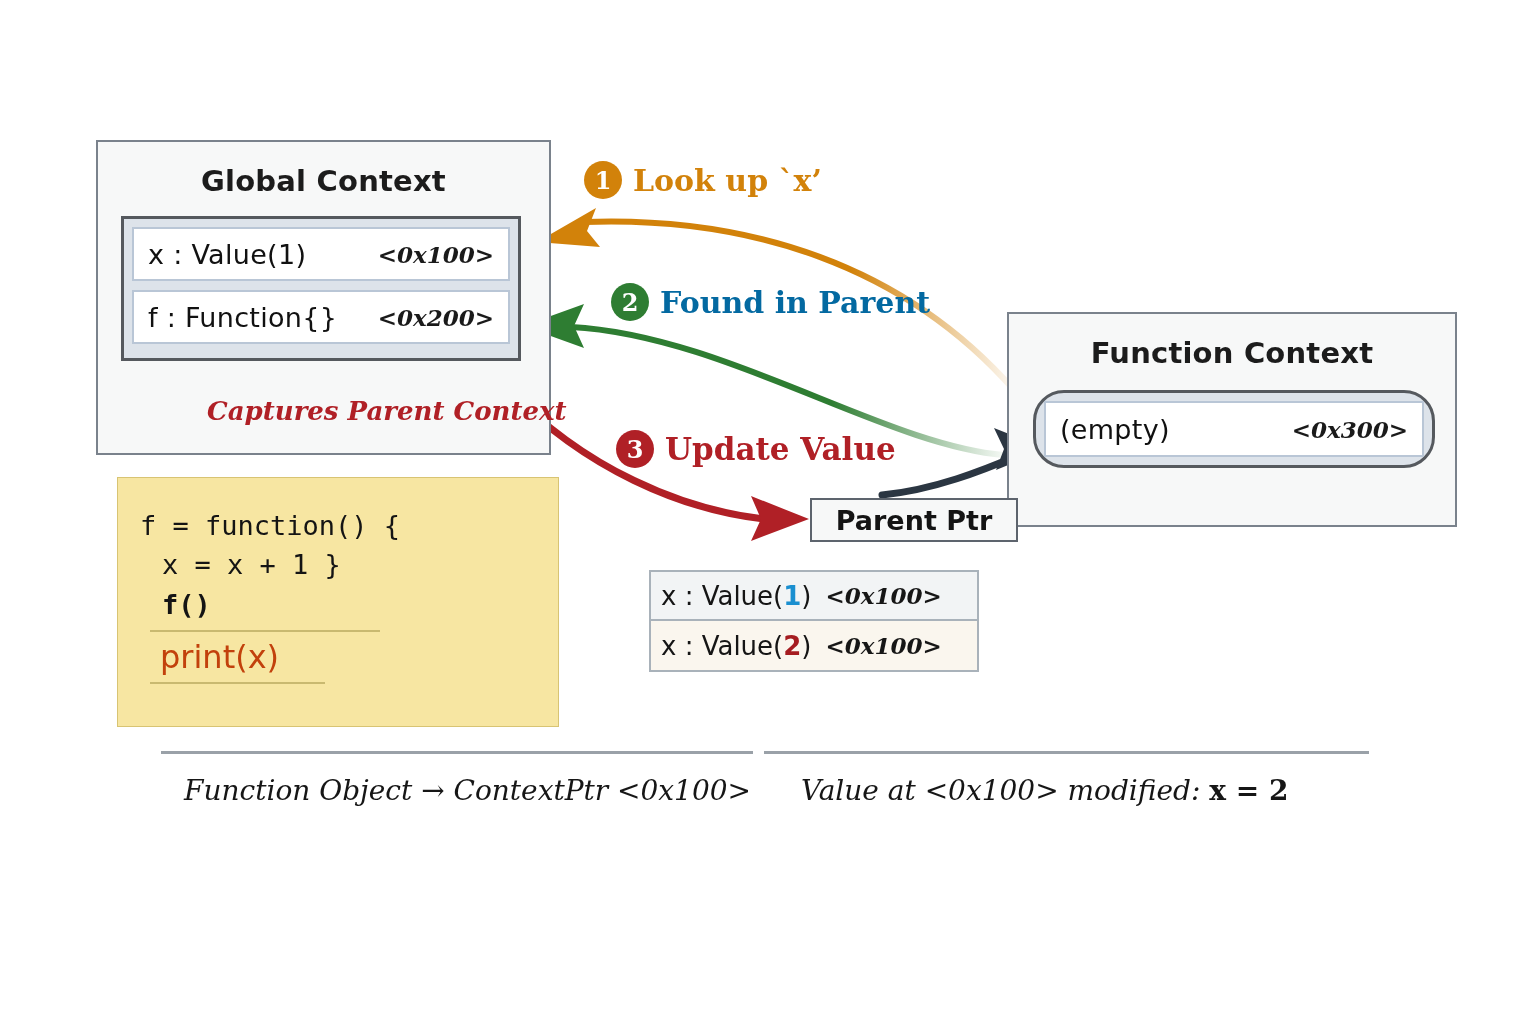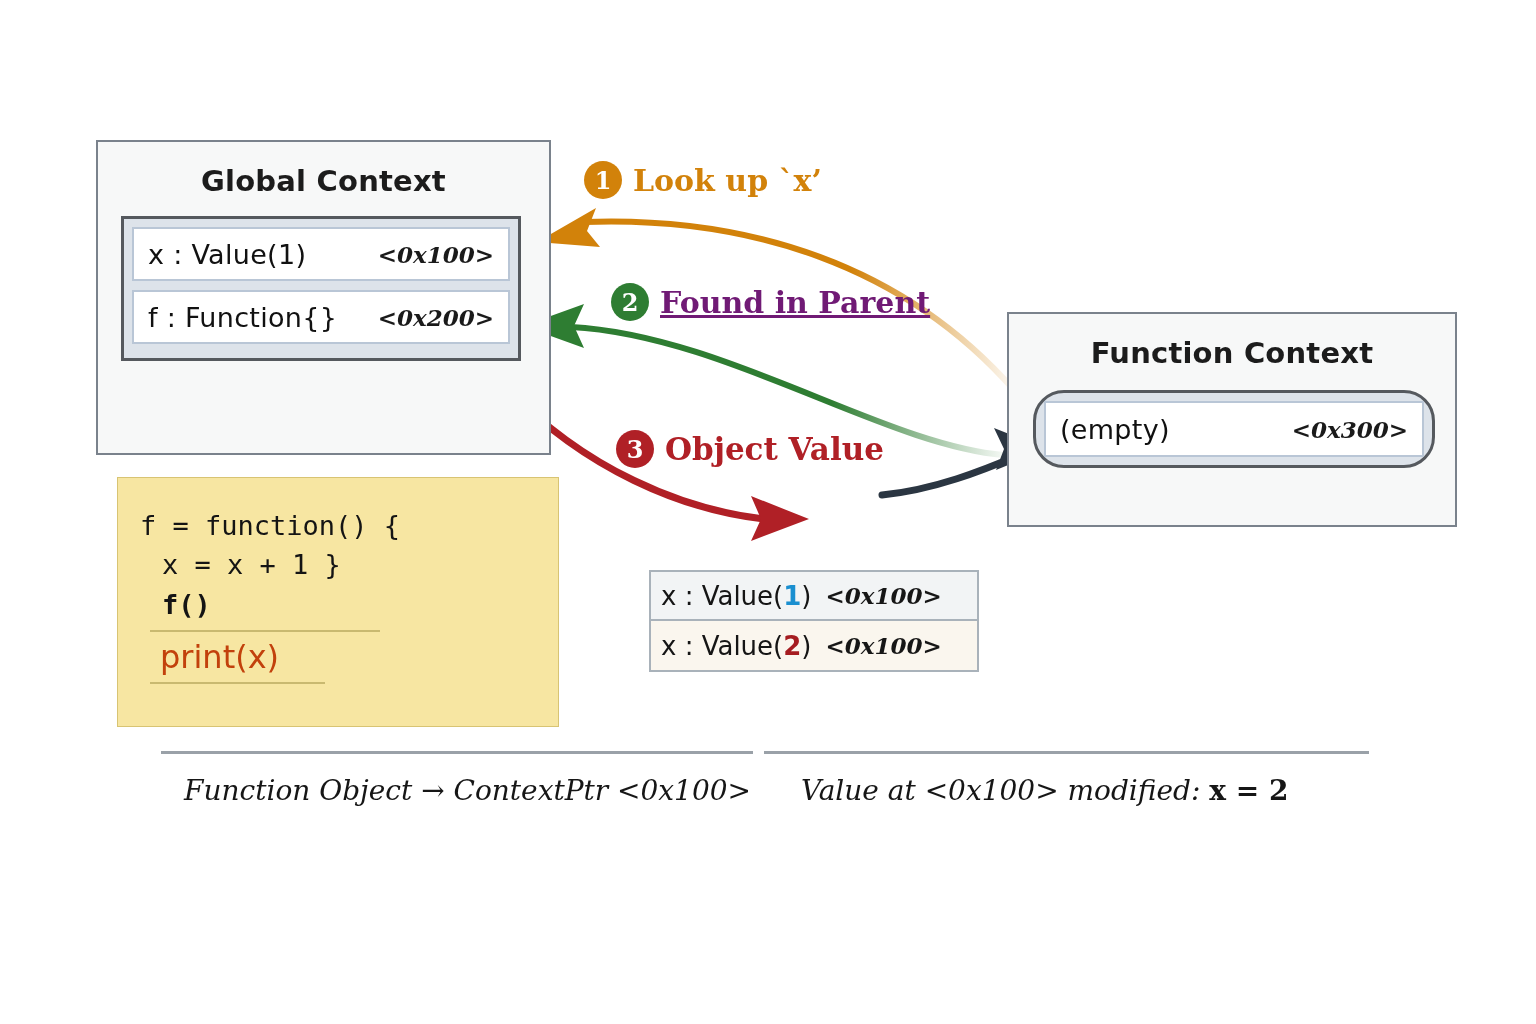--- a/index.html
+++ b/index.html
@@ -129,21 +129,21 @@
   }
   .step-text{
     font-family:"DejaVu Serif","Liberation Serif",serif;
     font-weight:bold;font-size:30px;
   }
   #step-1{left:580px;top:161px;}
   #step-1 .badge{background:#d2820a;}
   #step-1 .step-text{color:#d2820a;}
   #step-2{left:607px;top:283px;}
   #step-2 .badge{background:#2e7d32;}
-  #step-2 .step-text{color:#701a75;text-decoration:underline;}
+  #step-2 .step-text{color:#0369a1;}
   #step-3{left:612px;top:430px;}
   #step-3 .badge{background:#b02026;}
   #step-3 .step-text{color:#b02026;font-size:31px;}
 
   
   #captures-label{
     position:absolute;left:203px;top:396px;
     font-family:"DejaVu Serif","Liberation Serif",serif;
     font-style:italic;font-weight:bold;font-size:26px;color:#b02026;
     white-space:nowrap;
@@ -214,40 +214,42 @@
         <span class="key">x : Value(1)</span>
         <span class="addr">&lt;0x100&gt;</span>
       </div>
       <div class="slot">
         <span class="key">f : Function{}</span>
         <span class="addr">&lt;0x200&gt;</span>
       </div>
     </div>
   </div>
 
+  <div id="captures-label">Captures Parent Context</div>
 
   <div class="ctx-box" id="function-ctx">
     <div class="ctx-title">Function Context</div>
     <div class="slot-panel" id="function-panel">
       <div class="slot">
         <span class="key">(empty)</span>
         <span class="addr">&lt;0x300&gt;</span>
       </div>
     </div>
   </div>
 
   <div id="code-note">
     <div class="code-line">f = function() {</div>
     <div class="code-line ind">x = x + 1 }</div>
     <div class="code-line ind bold">f()</div>
     <div class="note-rule" id="rule-1"></div>
     <div class="note-print">print(x)</div>
     <div class="note-rule" id="rule-2"></div>
   </div>
 
+  <div id="parent-ptr">Parent Ptr</div>
 
   <div id="value-table">
     <div class="vrow r0">
       <span class="vkey">x : Value(</span>
       <span class="vnum blue">1</span>
       <span class="vkey">)</span>
       <span class="vaddr">&lt;0x100&gt;</span>
     </div>
     <div class="vrow r1">
       <span class="vkey">x : Value(</span>
@@ -260,21 +262,21 @@
   <div class="step" id="step-1">
     <span class="badge">1</span>
     <span class="step-text">Look up `x’</span>
   </div>
   <div class="step" id="step-2">
     <span class="badge">2</span>
     <span class="step-text">Found in Parent</span>
   </div>
   <div class="step" id="step-3">
     <span class="badge">3</span>
-    <span class="step-text">Object Value</span>
+    <span class="step-text">Update Value</span>
   </div>
 
   <div class="divider" id="divider-left"></div>
   <div class="divider" id="divider-right"></div>
 
   <div class="footnote" id="footnote-left">Function Object → ContextPtr  &lt;0x100&gt;</div>
 
   <div class="footnote" id="footnote-right">
     <span>Value at &lt;0x100&gt; modified: </span><b>x = 2</b>
   </div>

